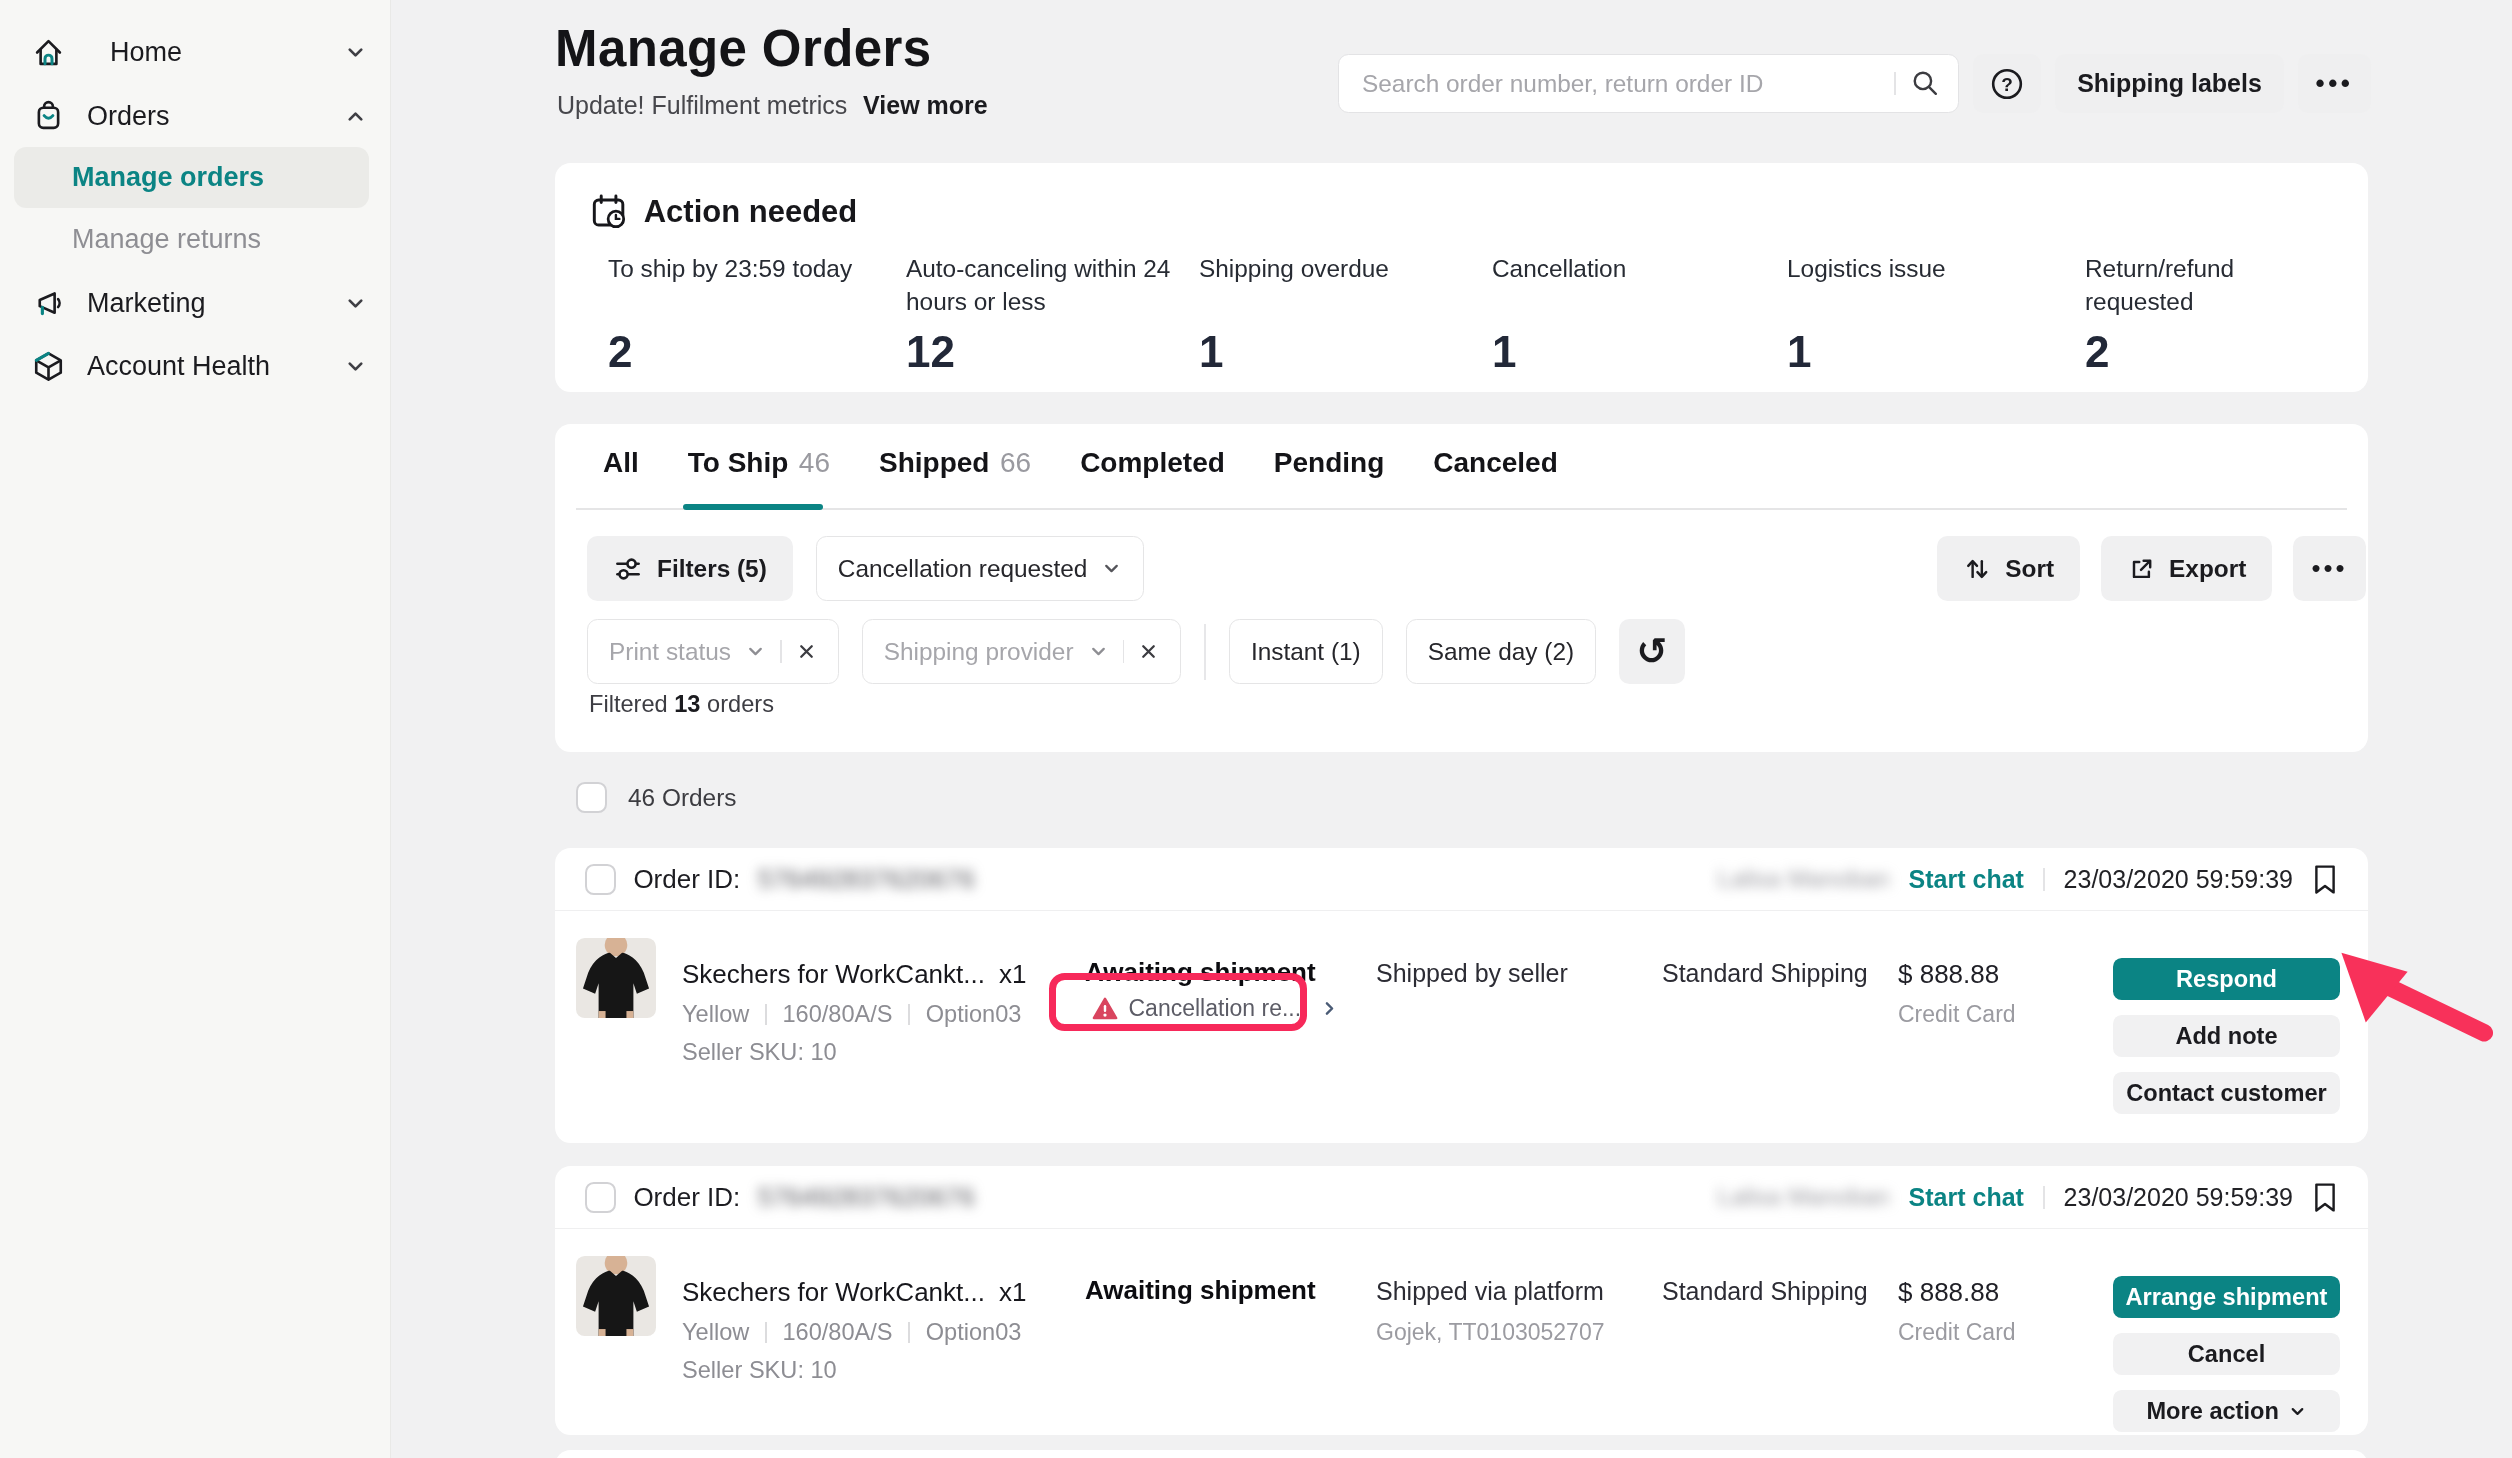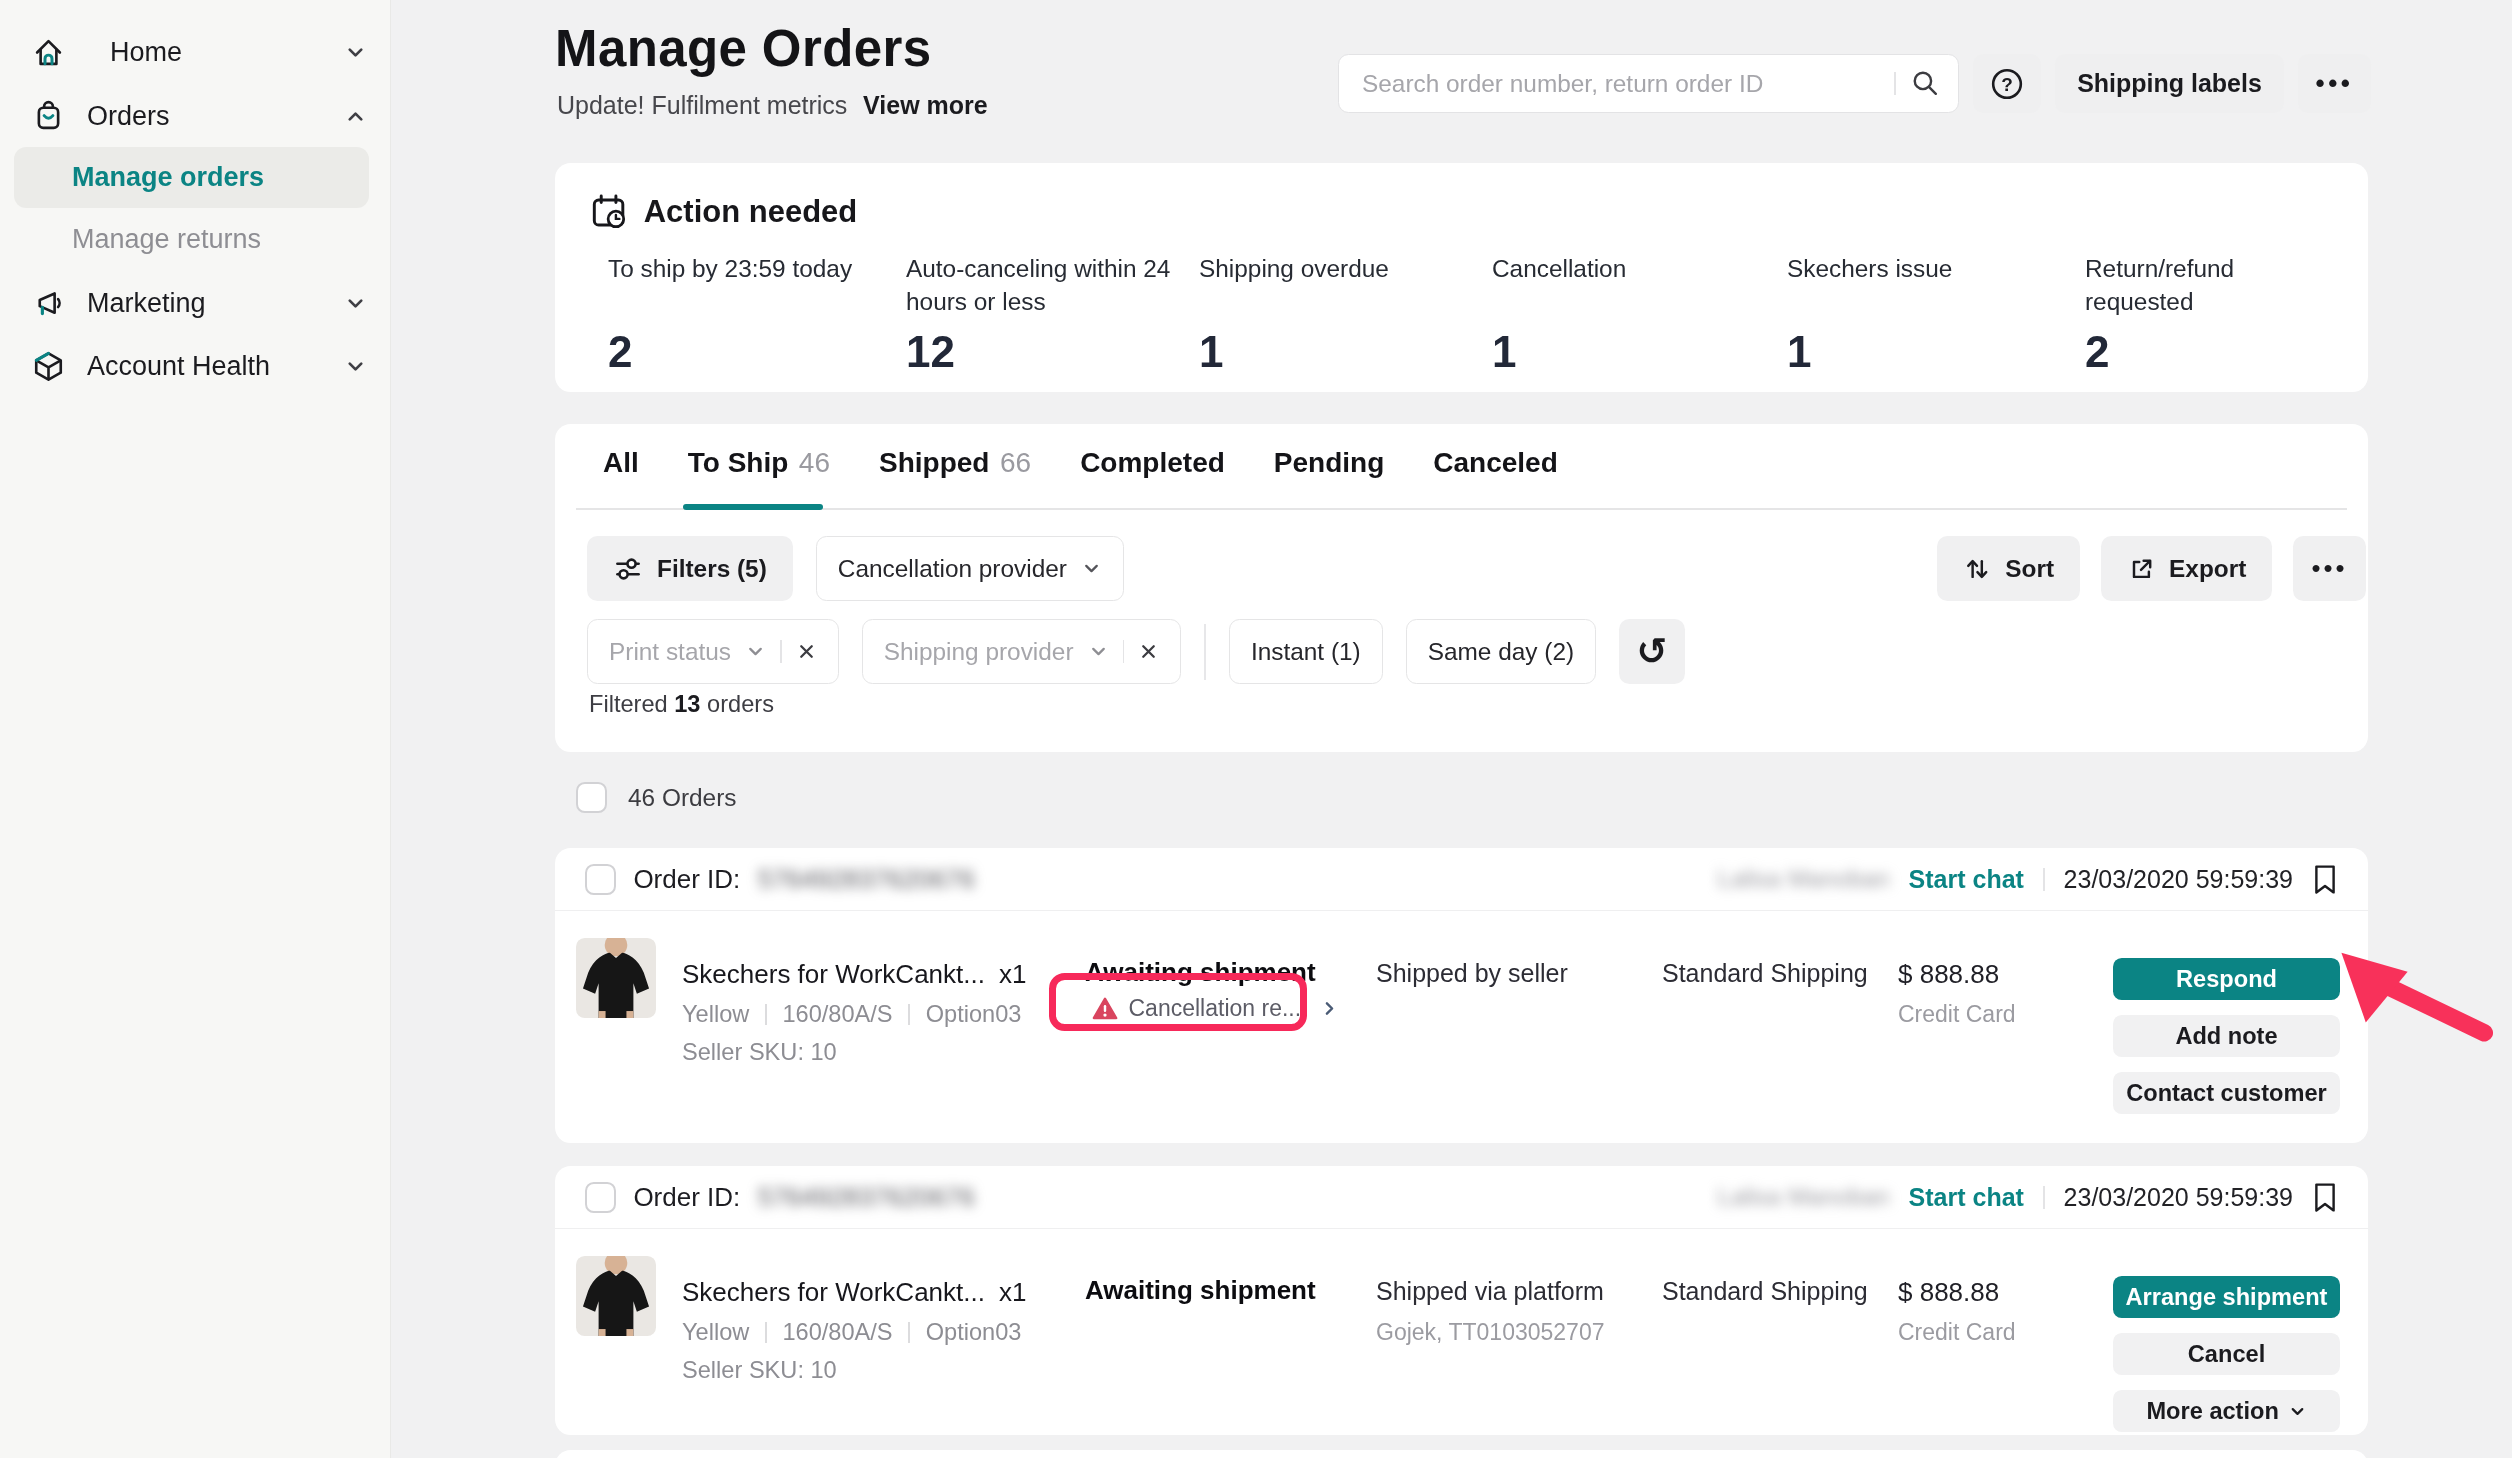--- a/index.html
+++ b/index.html
@@ -216,21 +216,21 @@
   </div>
   <div class="metric" style="left:644px;width:262px;">
     <div class="lb">Shipping overdue</div>
     <div class="vl">1</div>
   </div>
   <div class="metric" style="left:937px;width:262px;">
     <div class="lb">Cancellation</div>
     <div class="vl">1</div>
   </div>
   <div class="metric" style="left:1232px;width:262px;">
-    <div class="lb">Skechers issue</div>
+    <div class="lb">Logistics issue</div>
     <div class="vl">1</div>
   </div>
   <div class="metric" style="left:1530px;width:192px;">
     <div class="lb">Return/refund requested</div>
     <div class="vl">2</div>
   </div>
 </div>
 
 <div class="card tf-card">
   <div class="tabs">
@@ -264,21 +264,21 @@
           <svg width="30" height="30" viewBox="0 0 34 34" fill="none">
             <line x1="5" y1="11" x2="29" y2="11" stroke="#1b1b1f" stroke-width="3" stroke-linecap="round"></line>
             <circle cx="21" cy="11" r="4.6" fill="#ffffff" stroke="#1b1b1f" stroke-width="3"></circle>
             <line x1="5" y1="23" x2="29" y2="23" stroke="#1b1b1f" stroke-width="3" stroke-linecap="round"></line>
             <circle cx="12" cy="23" r="4.6" fill="#ffffff" stroke="#1b1b1f" stroke-width="3"></circle>
           </svg>
         </span>
       <span>Filters (5)</span>
     </div>
     <div class="chip">
-      <span>Cancellation provider</span>
+      <span>Cancellation requested</span>
       <span>
           <svg width="21" height="21" viewBox="0 0 24 24" fill="none">
             <polyline points="6,9 12,15 18,9" stroke="#55555a" stroke-width="2.6" stroke-linecap="round" stroke-linejoin="round"></polyline>
           </svg>
         </span>
     </div>
   </div>
 
   <div class="right-tools">
     <div class="gbtn">

